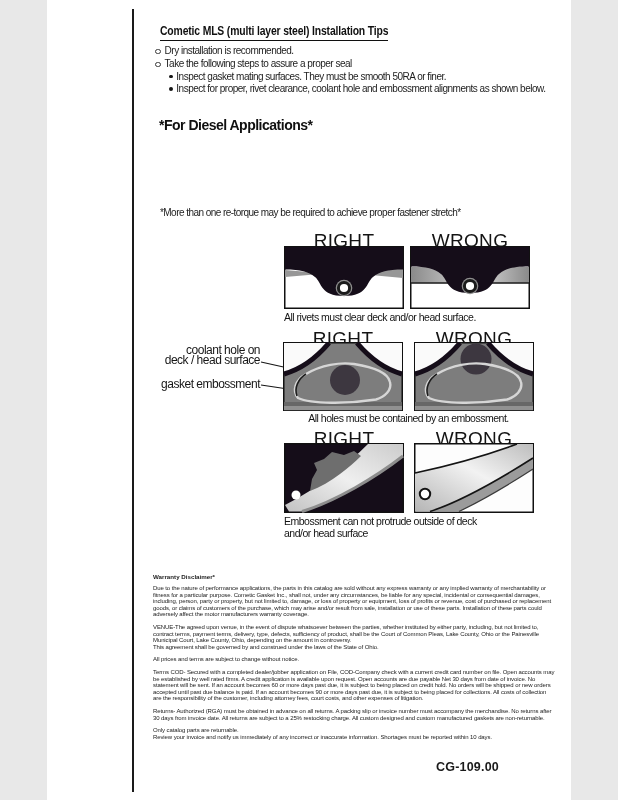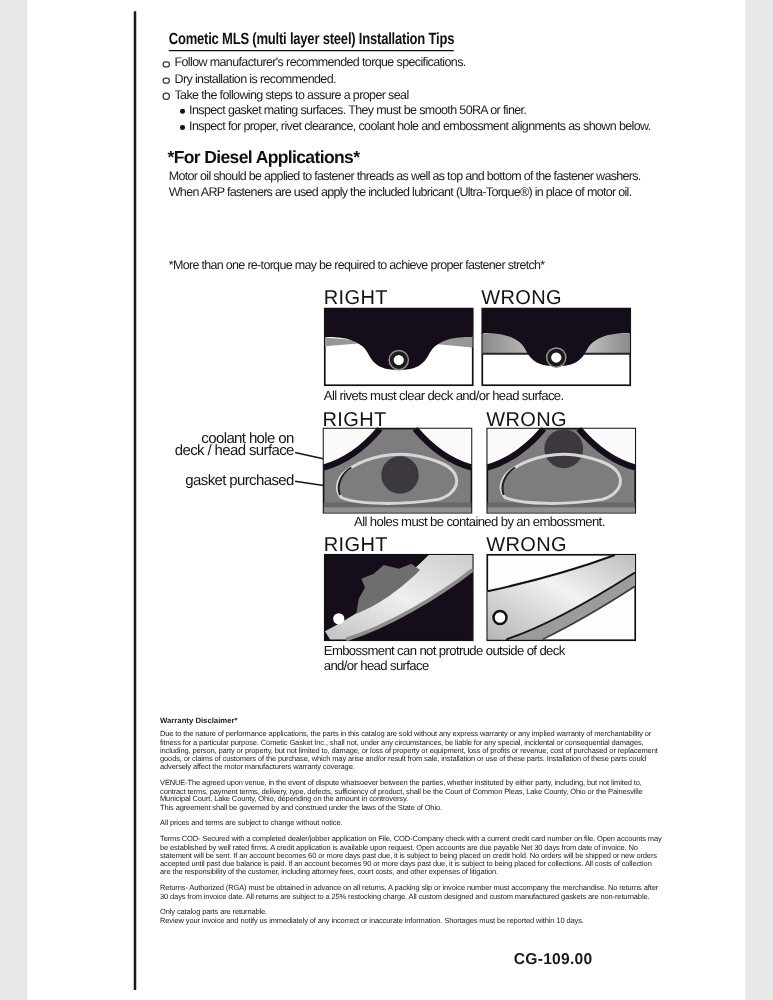--- a/index.html
+++ b/index.html
@@ -1,17 +1,17 @@
 <!DOCTYPE html>
 <html><head>
 <meta charset="utf-8">
 <style>
   html,body{margin:0;padding:0;background:#e8e8e8;}
   .page{
-    position:relative;width:574px;height:800px;margin:0 auto;
+    position:relative;width:524px;height:800px;margin:0 auto;
     background:#ffffff;overflow:hidden;
     font-family:"Liberation Sans","DejaVu Sans",sans-serif;
     color:#1d1d1d;
   }
   .left-rule{position:absolute;left:85px;top:9px;width:2px;height:783px;background:#1a1a1a;}
   .title{
     position:absolute;left:113px;top:23px;margin:0;
     font-size:13px;font-weight:700;letter-spacing:-0.2px;color:#101010;
     border-bottom:1.6px solid #101010;padding-bottom:2px;
     transform:scaleX(0.8);transform-origin:left top;white-space:nowrap;
@@ -24,22 +24,22 @@
   .diesel-h{
     position:absolute;left:112px;top:117px;margin:0;
     font-size:14px;font-weight:700;letter-spacing:-0.5px;color:#101010;white-space:nowrap;
   }
   .body-text{
     position:absolute;left:113px;width:450px;
     font-size:10px;line-height:13.2px;letter-spacing:-0.55px;
     white-space:pre-line;color:#1d1d1d;
   }
   .fig-label{
-    position:absolute;width:120px;text-align:left;
-    font-size:16px;letter-spacing:0.3px;color:#141414;white-space:nowrap;
+    position:absolute;width:120px;text-align:center;
+    font-size:19px;letter-spacing:0.3px;color:#141414;white-space:nowrap;
   }
   .fig-box{position:absolute;width:120px;}
   .fig-box svg{display:block;width:120px;}
   .caption{
     position:absolute;font-size:10.5px;letter-spacing:-0.5px;color:#141414;
     line-height:11.5px;white-space:pre-line;
   }
   .callout{
     position:absolute;left:95px;width:118px;text-align:right;
     font-size:12px;line-height:10px;letter-spacing:-0.5px;color:#161616;white-space:pre-line;
@@ -55,43 +55,37 @@
 
 <div class="page">
 
   <div class="left-rule"></div>
 
   <h1 class="title">Cometic MLS (multi layer steel) Installation Tips</h1>
 
   <div class="bullets">
     <div class="b-row">
       <span class="ring"></span>
-      <span>Follow manufacturer's recommended torque specifications.</span>
-    </div>
-    <div class="b-row">
-      <span class="ring"></span>
       <span>Dry installation is recommended.</span>
     </div>
     <div class="b-row">
       <span class="ring"></span>
       <span>Take the following steps to assure a proper seal</span>
     </div>
     <div class="b-row sub">
       <span class="dot"></span>
       <span>Inspect gasket mating surfaces.  They must be smooth 50RA or finer.</span>
     </div>
     <div class="b-row sub">
       <span class="dot"></span>
       <span>Inspect for proper, rivet clearance, coolant hole and embossment alignments as shown below.</span>
     </div>
   </div>
 
   <h2 class="diesel-h">*For Diesel Applications*</h2>
-  <div class="body-text" style="top:135px">Motor oil should be applied to fastener threads as well as top and bottom of the fastener washers.
-When ARP fasteners are used apply the included lubricant (Ultra-Torque®) in place of motor oil.</div>
   <div class="body-text" style="top:206px">*More than one re-torque may be required to achieve proper fastener stretch*</div>
 
   <div class="fig-label" style="left:237px;top:230px">RIGHT</div>
   <div class="fig-label" style="left:363px;top:230px">WRONG</div>
 
   <div class="fig-box" style="left:237px;top:246px">
     <svg viewBox="0 0 120 63" width="120" height="63">
       <rect x="0.75" y="0.75" width="118.5" height="61.5" fill="#ffffff" stroke="#111111" stroke-width="1.5"></rect>
       <polygon points="1,24 42,27.5 1,31" fill="#979797"></polygon>
       <polygon points="119,22 76,28 119,32" fill="#979797"></polygon>
@@ -117,21 +111,21 @@
       <circle cx="60" cy="40" r="5.6" fill="#ffffff" stroke="#1b1b1b" stroke-width="3"></circle>
     </svg>
   </div>
   <div class="caption" style="left:237px;top:312px">All rivets must clear deck and/or head surface.</div>
 
   <div class="fig-label" style="left:236px;top:328px">RIGHT</div>
   <div class="fig-label" style="left:367px;top:328px">WRONG</div>
 
   <div class="callout" style="top:345px">coolant hole on
 deck / head surface</div>
-  <div class="callout" style="top:379px">gasket purchased</div>
+  <div class="callout" style="top:379px">gasket embossment</div>
   <svg class="leader" width="410" height="105">
     <line x1="119" y1="34" x2="200" y2="52" stroke="#161616" stroke-width="1.2"></line>
     <line x1="119" y1="57" x2="166" y2="64" stroke="#161616" stroke-width="1.2"></line>
   </svg>
 
   <div class="fig-box" style="left:236px;top:342px">
     <svg viewBox="0 0 120 69" width="120" height="69">
       <rect x="0.75" y="0.75" width="118.5" height="67.5" fill="#7d7d7d" stroke="#111111" stroke-width="1.5"></rect>
       <path d="M1,1 L46,1 C35,14 19,27 1,32 Z" fill="#fafafa"></path>
       <path d="M119,1 L74,1 C85,14 101,27 119,32 Z" fill="#fafafa"></path>

